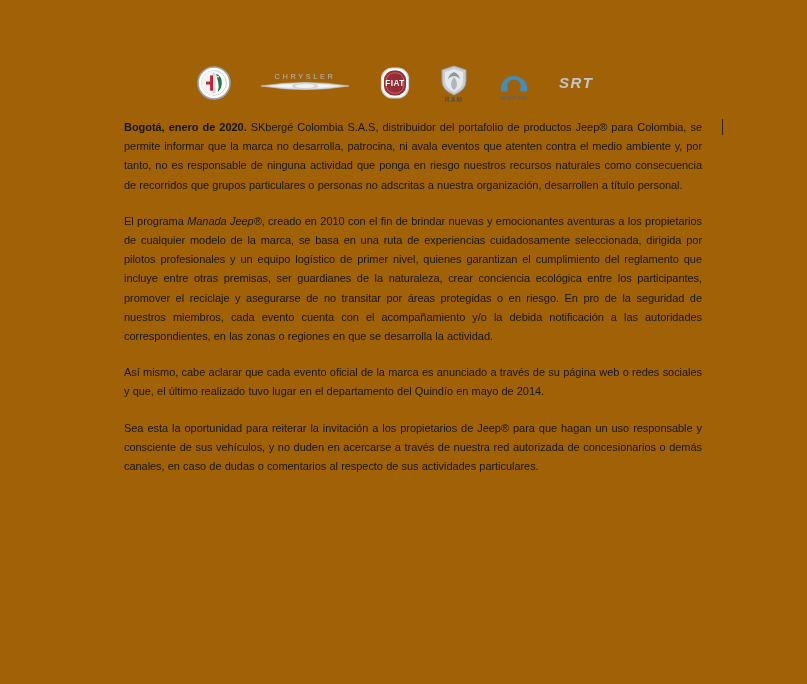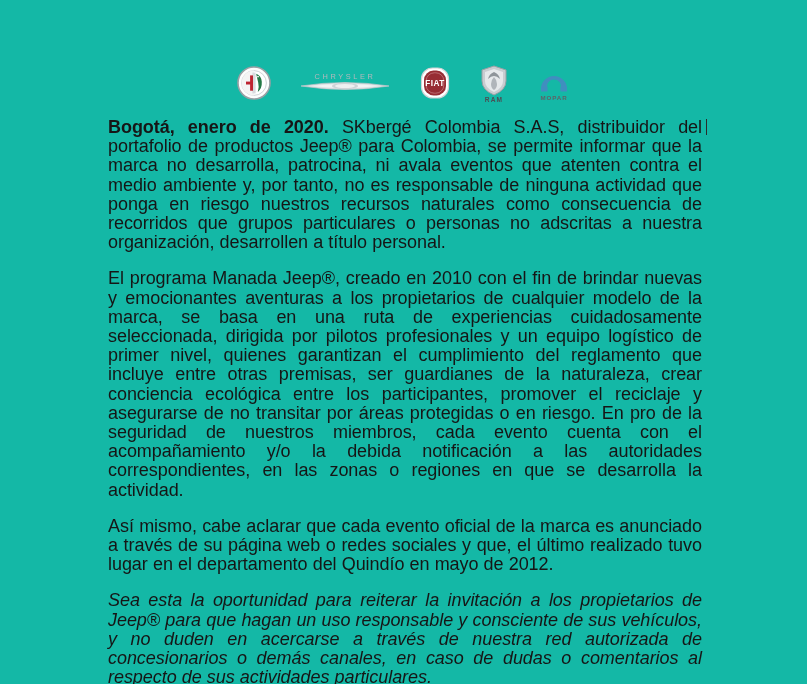--- a/index.html
+++ b/index.html
@@ -12,21 +12,21 @@
     height: 684px;
     font-family: "Liberation Sans", sans-serif;
     color: #1a1a1a;
     overflow: hidden;
   }
 
   .page {
     position: relative;
     width: 807px;
     height: 684px;
-    background: #14b8a6;
+    background: #a16207;
   }
 
   
   .logo-strip {
     position: absolute;
     top: 60px;
     left: 0;
     width: 807px;
     height: 46px;
     display: flex;
@@ -44,33 +44,33 @@
   .logo svg { display: block; }
 
   
   .doc {
     position: absolute;
     top: 118px;
     left: 108px;
     width: 594px;
   }
   .para {
-    margin: 0 0 17px 0;
-    font-size: 18px;
+    margin: 0 0 17px 16px;
+    font-size: 11px;
     line-height: 19.2px;
     text-align: justify;
     text-justify: inter-word;
     color: #161616;
     letter-spacing: -0.05px;
     word-spacing: 0.2px;
     position: relative;
   }
-  .para:last-child { margin-bottom: 0; font-style: italic; }
+  .para:last-child { margin-bottom: 0; }
   .b { font-weight: bold; }
-  .i { }
+  .i { font-style: italic; }
 
   
   .caret {
     position: absolute;
     left: 598px;
     top: 1px;
     width: 1px;
     height: 16px;
     background: #2b2b2b;
   }
@@ -128,28 +128,33 @@
 
     <div class="logo">
       <svg width="34" height="40" viewBox="0 0 34 40">
         <path d="M4 26 A13 13 0 1 1 30 26 L23.5 26 A7 7 0 1 0 10.5 26 Z" fill="#3a8fc4"></path>
         <rect x="4" y="23.5" width="6.5" height="5" fill="#3a8fc4"></rect>
         <rect x="23.5" y="23.5" width="6.5" height="5" fill="#3a8fc4"></rect>
         <text x="17" y="37" text-anchor="middle" font-family="Liberation Sans, sans-serif" font-size="6.2" font-weight="bold" letter-spacing="0.9" fill="#5d6368">MOPAR</text>
       </svg>
     </div>
 
+    <div class="logo">
+      <svg width="54" height="26" viewBox="0 0 54 26">
+        <text x="2" y="18" font-family="Liberation Sans, sans-serif" font-size="15" font-weight="bold" font-style="italic" letter-spacing="1.6" fill="#c2c6ca">SRT</text>
+      </svg>
+    </div>
 
   </div>
 
   <div class="doc">
 
     <p class="para"><span class="b">Bogotá, enero de 2020.</span><span> SKbergé Colombia S.A.S, distribuidor del portafolio de productos Jeep® para Colombia, se permite informar que la marca no desarrolla, patrocina, ni avala eventos que atenten contra el medio ambiente y, por tanto, no es responsable de ninguna actividad que ponga en riesgo nuestros recursos naturales como consecuencia de recorridos que grupos particulares o personas no adscritas a nuestra organización, desarrollen a título personal.</span><span class="caret"></span></p>
 
     <p class="para"><span>El programa </span><span class="i">Manada Jeep®</span><span>, creado en 2010 con el fin de brindar nuevas y emocionantes aventuras a los propietarios de cualquier modelo de la marca, se basa en una ruta de experiencias cuidadosamente seleccionada, dirigida por pilotos profesionales y un equipo logístico de primer nivel, quienes garantizan el cumplimiento del reglamento que incluye entre otras premisas, ser guardianes de la naturaleza, crear  conciencia ecológica entre  los participantes, promover el reciclaje y asegurarse de no transitar por áreas protegidas o en riesgo. En pro de la seguridad de nuestros miembros, cada evento cuenta con el acompañamiento y/o la debida notificación a las autoridades correspondientes, en las zonas o regiones en que se desarrolla la actividad.</span></p>
 
-    <p class="para">Así mismo, cabe aclarar que cada evento oficial de la marca es anunciado a través de su página web o redes sociales y que, el último realizado tuvo lugar en el departamento del Quindío en mayo de 2012.</p>
+    <p class="para">Así mismo, cabe aclarar que cada evento oficial de la marca es anunciado a través de su página web o redes sociales y que, el último realizado tuvo lugar en el departamento del Quindío en mayo de 2014.</p>
 
     <p class="para">Sea esta la oportunidad para reiterar la invitación a los propietarios de Jeep® para que hagan un uso responsable y consciente de sus vehículos, y no duden en acercarse a través de nuestra red autorizada de concesionarios o demás canales, en caso de dudas o comentarios al respecto de sus actividades particulares.</p>
 
   </div>
 
 </div>
 
 </body></html>

